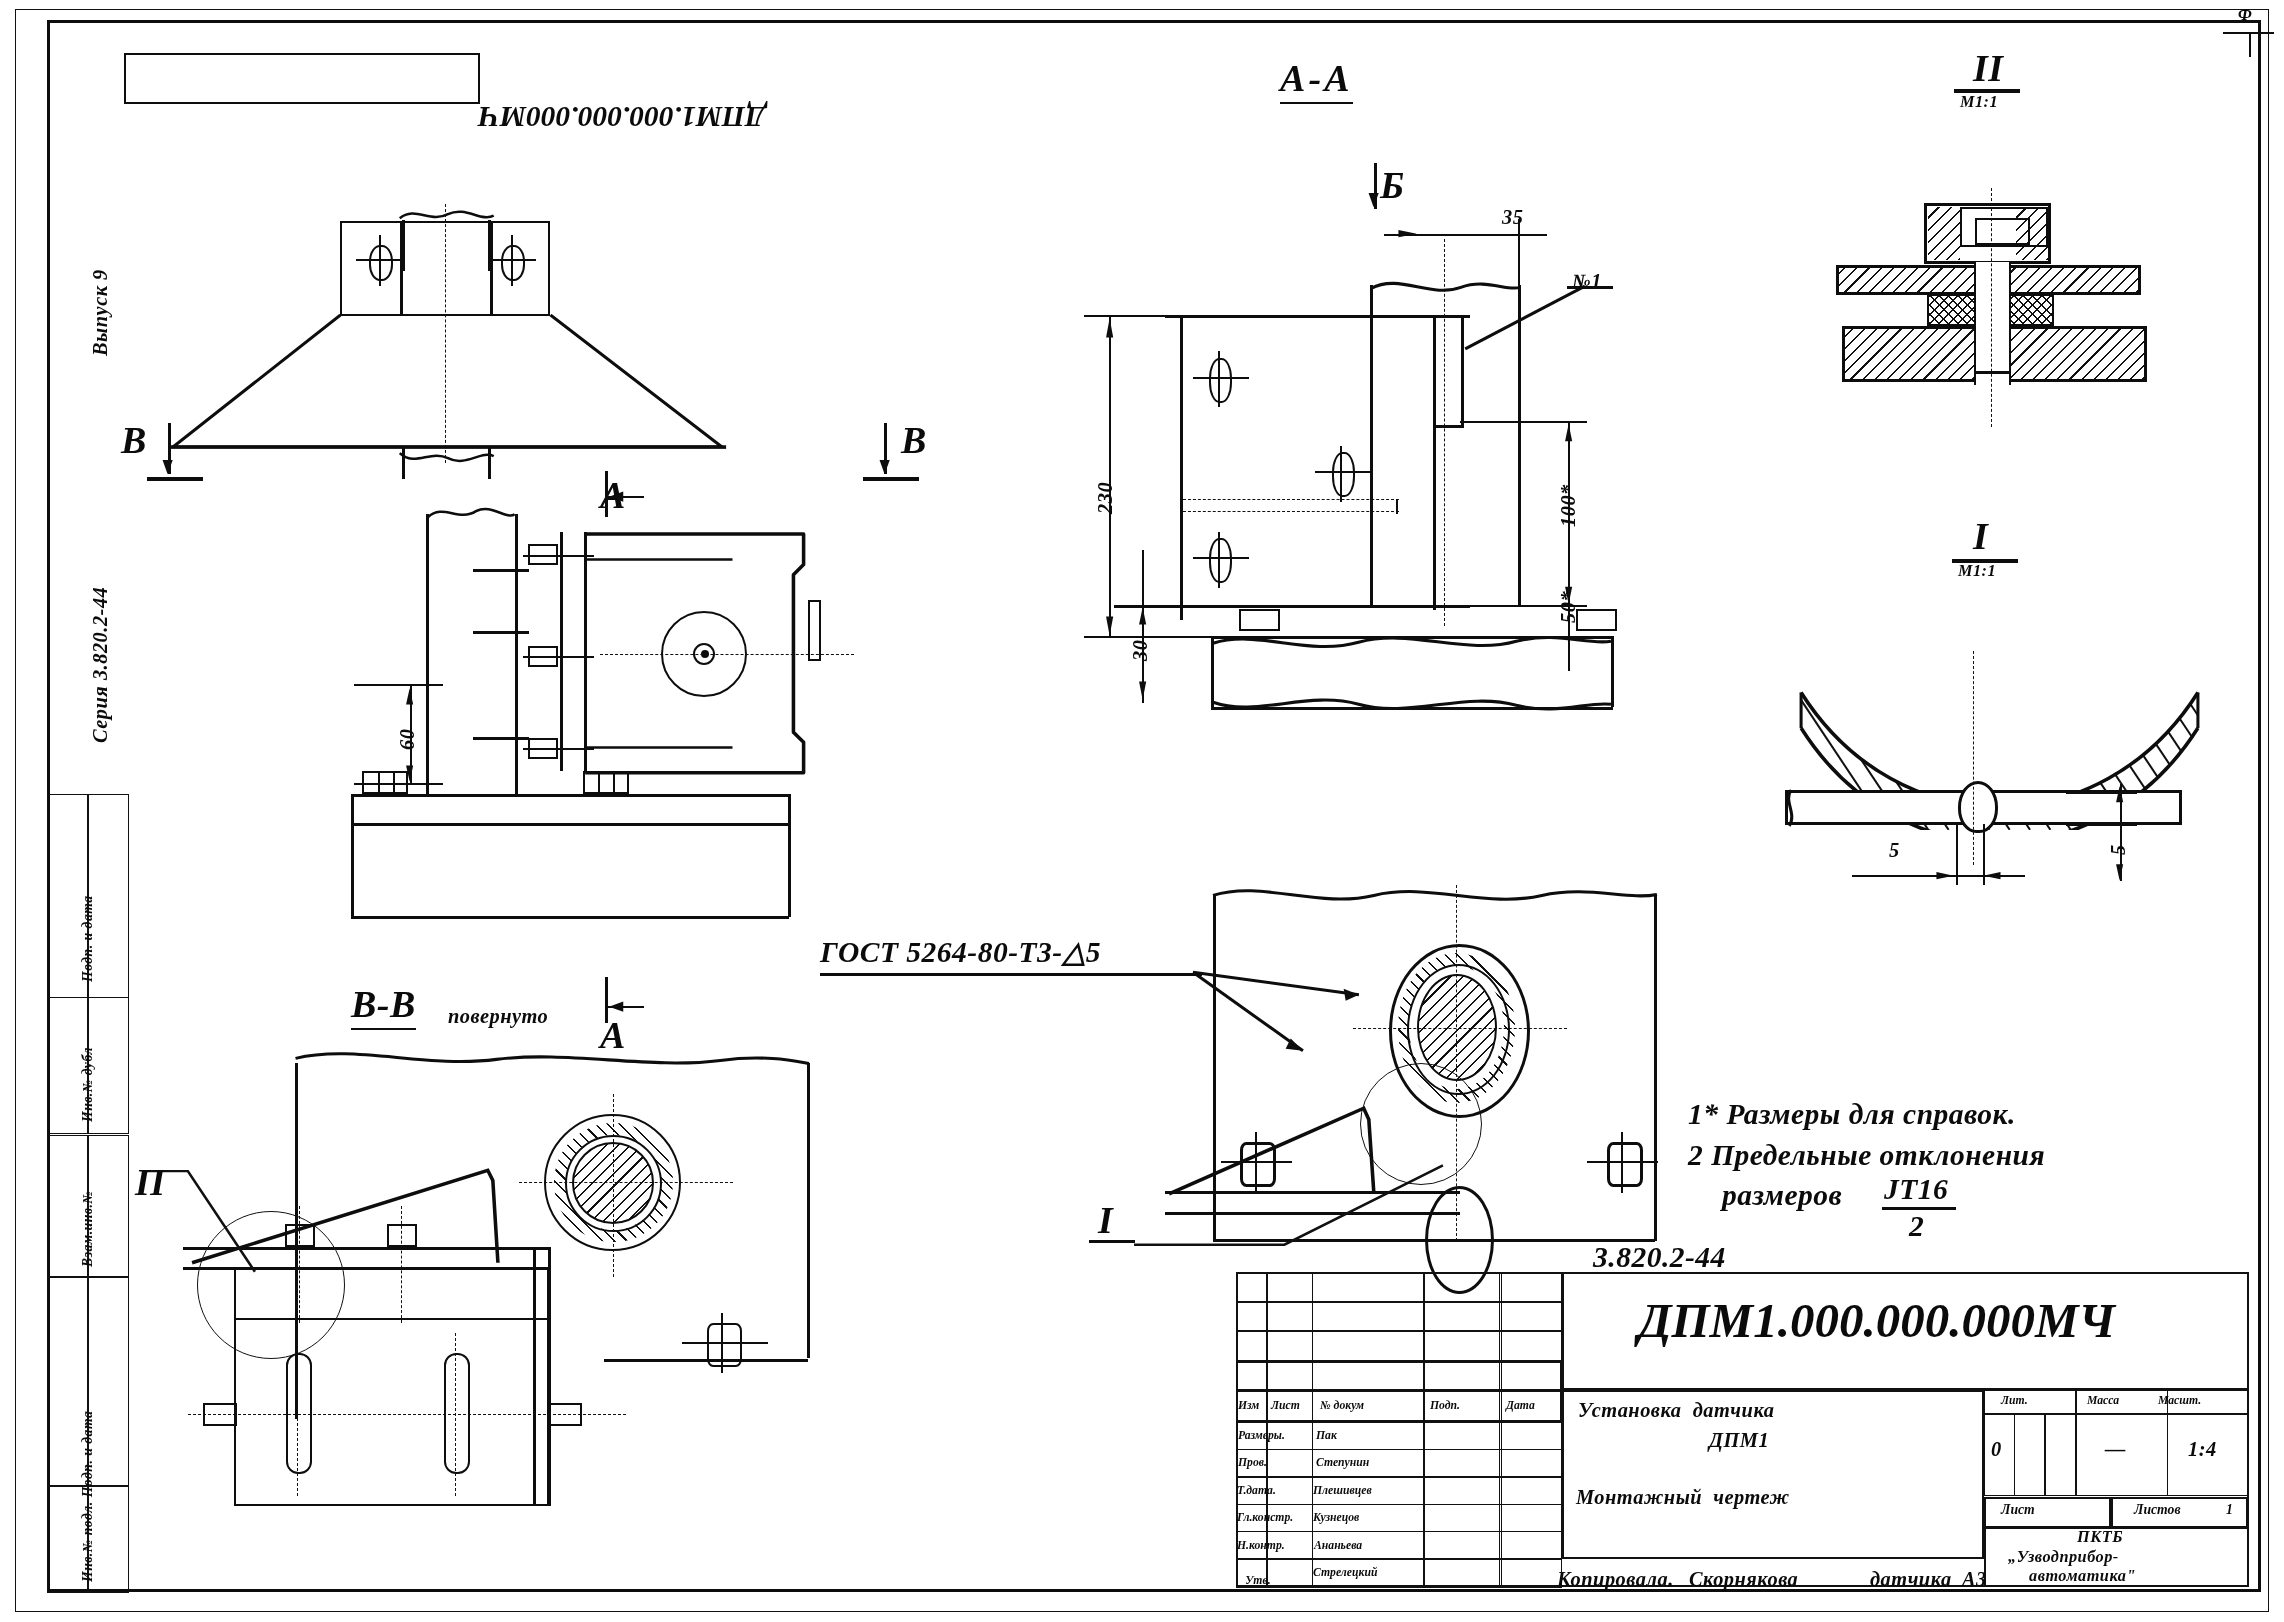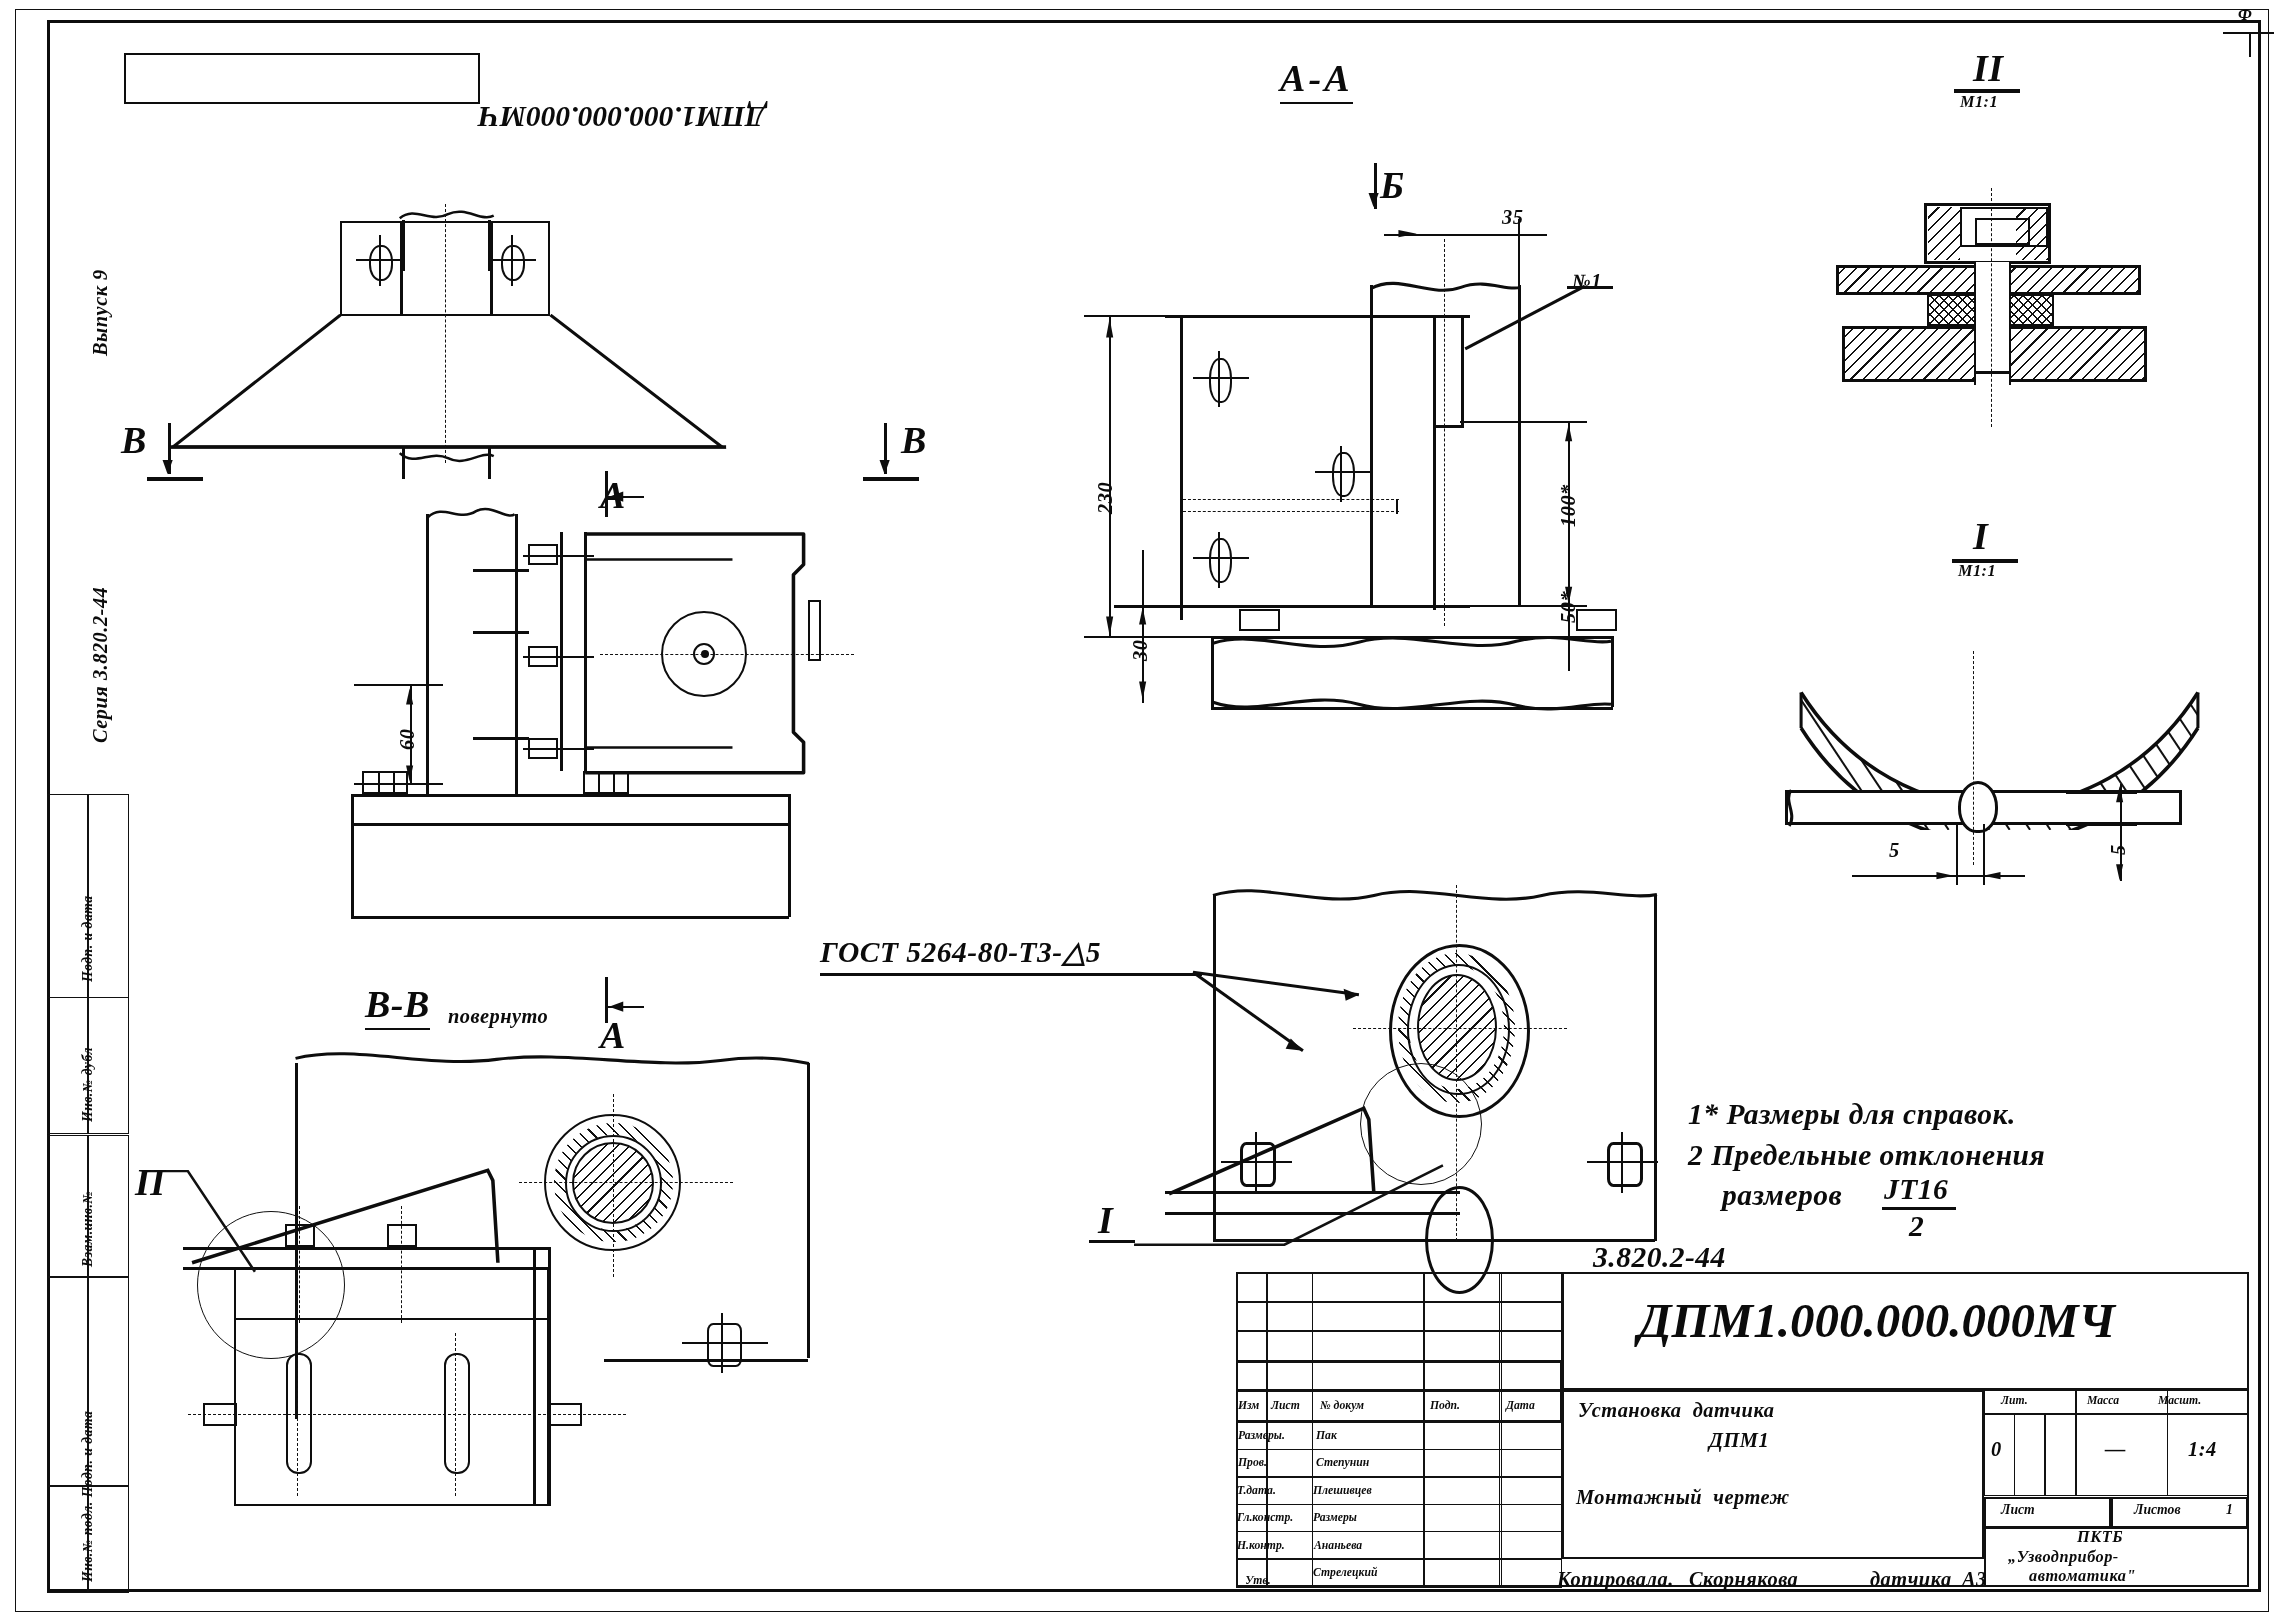--- a/index.html
+++ b/index.html
@@ -189,21 +189,21 @@
 <div class="ln v1px abs" style="left:598px;top:771px;height:23.4px;"></div>
 <div class="ln v1px abs" style="left:613px;top:771px;height:23.4px;"></div>
 
 <div class="t huge abs" style="left:600px;top:1013px;">А</div>
 <div class="ln v2px abs" style="left:605px;top:977px;height:46px;"></div>
 <svg class="abs" style="left:608px;top:998px;" width="25.4" height="17.3" viewBox="0 0 50 34">
   <polygon points="2,17 30,7 30,27" fill="#0d0d0d"></polygon>
 </svg>
 <div class="ln h1px abs" style="left:608px;top:1006px;width:36px;height:2px;"></div>
 
-<div class="t huge u abs" style="left:365px;top:982px;">В-В</div>
+<div class="t huge u abs" style="left:351px;top:982px;">В-В</div>
 <div class="t med abs" style="left:448px;top:1005px;">повернуто</div>
 
 <div class="ln v2px abs" style="left:295px;top:1063px;height:356px;"></div>
 <svg class="abs" style="left:293px;top:1048px;" width="519" height="36" viewBox="0 0 1020 70">
   <path d="M5 20 C 120 -8, 260 40, 400 22 C 540 4, 700 42, 840 24 C 930 12, 990 26, 1014 30" stroke="#0d0d0d" stroke-width="6" fill="none"></path>
 </svg>
 <div class="ln v2px abs" style="left:807px;top:1063px;height:295px;"></div>
 
 <svg class="abs" style="left:188px;top:1165px;" width="315" height="102" viewBox="0 0 620 200">
   <path d="M8 192 L 590 10 L 600 30 L 610 192" stroke="#0d0d0d" stroke-width="7" fill="none"></path>
@@ -521,21 +521,21 @@
   <div class="c" style="left:0;top:259px;width:326px;height:27.5px;"></div>
   <div class="c" style="left:0;top:287px;width:326px;height:28.5px;"></div>
 
   <div class="tn xxs abs" style="left:2px;top:157px;">Размеры.</div>
   <div class="tn xxs abs" style="left:80px;top:157px;">Пак</div>
   <div class="tn xxs abs" style="left:2px;top:184px;">Пров.</div>
   <div class="tn xxs abs" style="left:80px;top:184px;">Степунин</div>
   <div class="tn xxs abs" style="left:1px;top:212px;">Т.дата.</div>
   <div class="tn xxs abs" style="left:77px;top:212px;">Плешивцев</div>
   <div class="tn xxs abs" style="left:1px;top:239px;">Гл.констр.</div>
-  <div class="tn xxs abs" style="left:77px;top:239px;">Размеры</div>
+  <div class="tn xxs abs" style="left:77px;top:239px;">Кузнецов</div>
   <div class="tn xxs abs" style="left:1px;top:267px;">Н.контр.</div>
   <div class="tn xxs abs" style="left:78px;top:267px;">Ананьева</div>
   <div class="tn xxs abs" style="left:9.2px;top:302px;">Утв.</div>
   <div class="tn xxs abs" style="left:77px;top:294px;">Стрелецкий</div>
 
   <div class="c cb" style="left:326px;top:0;width:687px;height:118px;"></div>
   <div class="t abs" style="left:402px;top:20.4px;font-size:49px;letter-spacing:0;font-style:italic;">ДПМ1.000.000.000МЧ</div>
 
   <div class="c cb" style="left:326px;top:118px;width:422px;height:169px;"></div>
   <div class="t med abs" style="left:342px;top:127px;text-align:center;">Установка  датчика</div>

